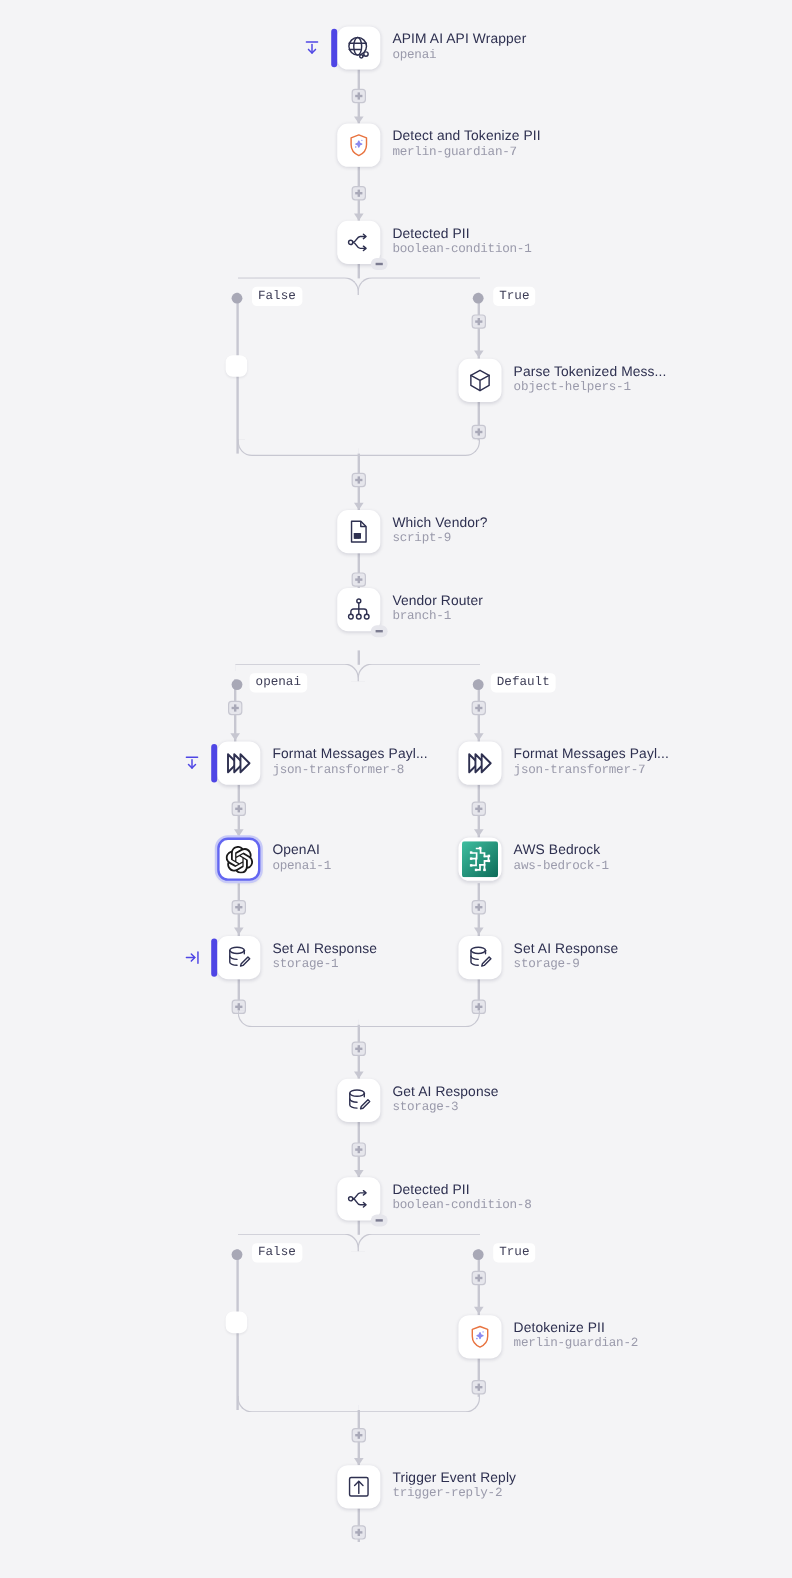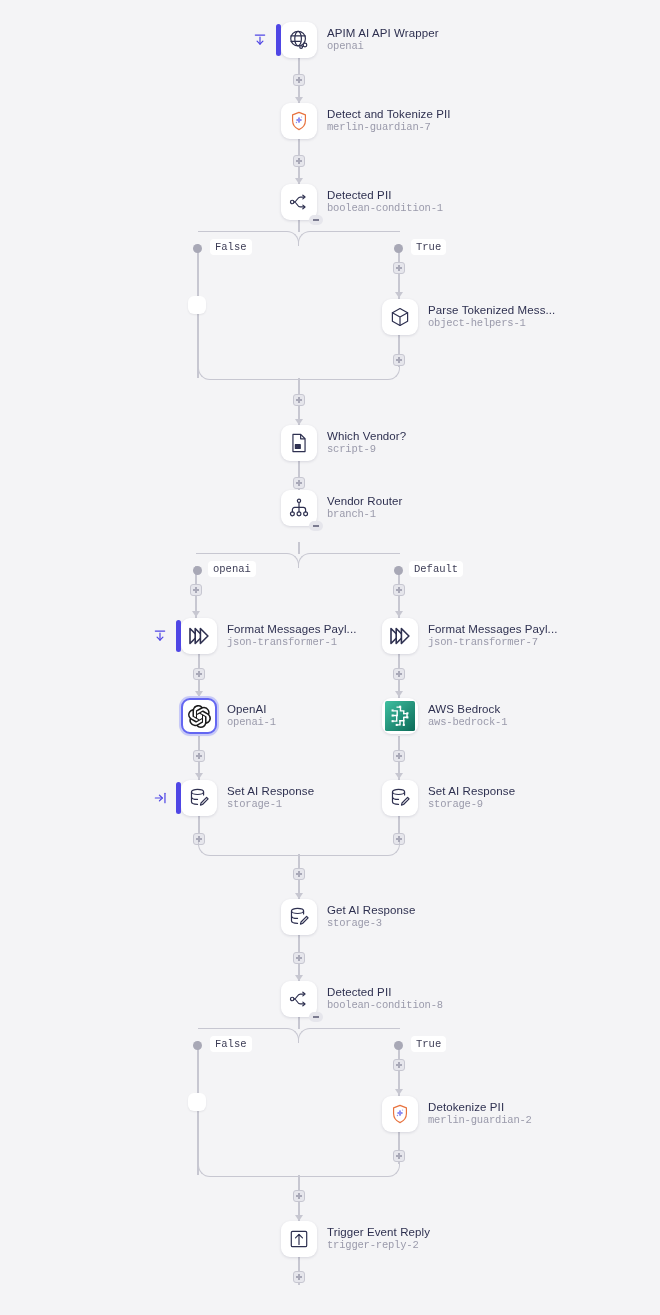--- a/index.html
+++ b/index.html
@@ -301,21 +301,21 @@
           <span style="display: flex;">
             <svg width="24" height="24" viewBox="0 0 24 24" fill="none" stroke="#2e3050" stroke-width="1.6" stroke-linecap="round" stroke-linejoin="round">
               <path d="M3 4.5l7.5 7.5L3 19.5z" fill="#fff"></path>
               <path d="M8.2 4.5l7.5 7.5-7.5 7.5z" fill="#fff"></path>
               <path d="M13.4 4.5l7.5 7.5-7.5 7.5z" fill="#fff"></path>
             </svg>
           </span>
         </div>
         <div class="txt">
           <div class="ttl">Format Messages Payl...</div>
-          <div class="sub">json-transformer-1</div>
+          <div class="sub">json-transformer-8</div>
         </div>
       </div>
       <div class="node" style="left: 382px; top: 618px;">
         <div class="chip">
           <span style="display: flex;">
             <svg width="24" height="24" viewBox="0 0 24 24" fill="none" stroke="#2e3050" stroke-width="1.6" stroke-linecap="round" stroke-linejoin="round">
               <path d="M3 4.5l7.5 7.5L3 19.5z" fill="#fff"></path>
               <path d="M8.2 4.5l7.5 7.5-7.5 7.5z" fill="#fff"></path>
               <path d="M13.4 4.5l7.5 7.5-7.5 7.5z" fill="#fff"></path>
             </svg>

